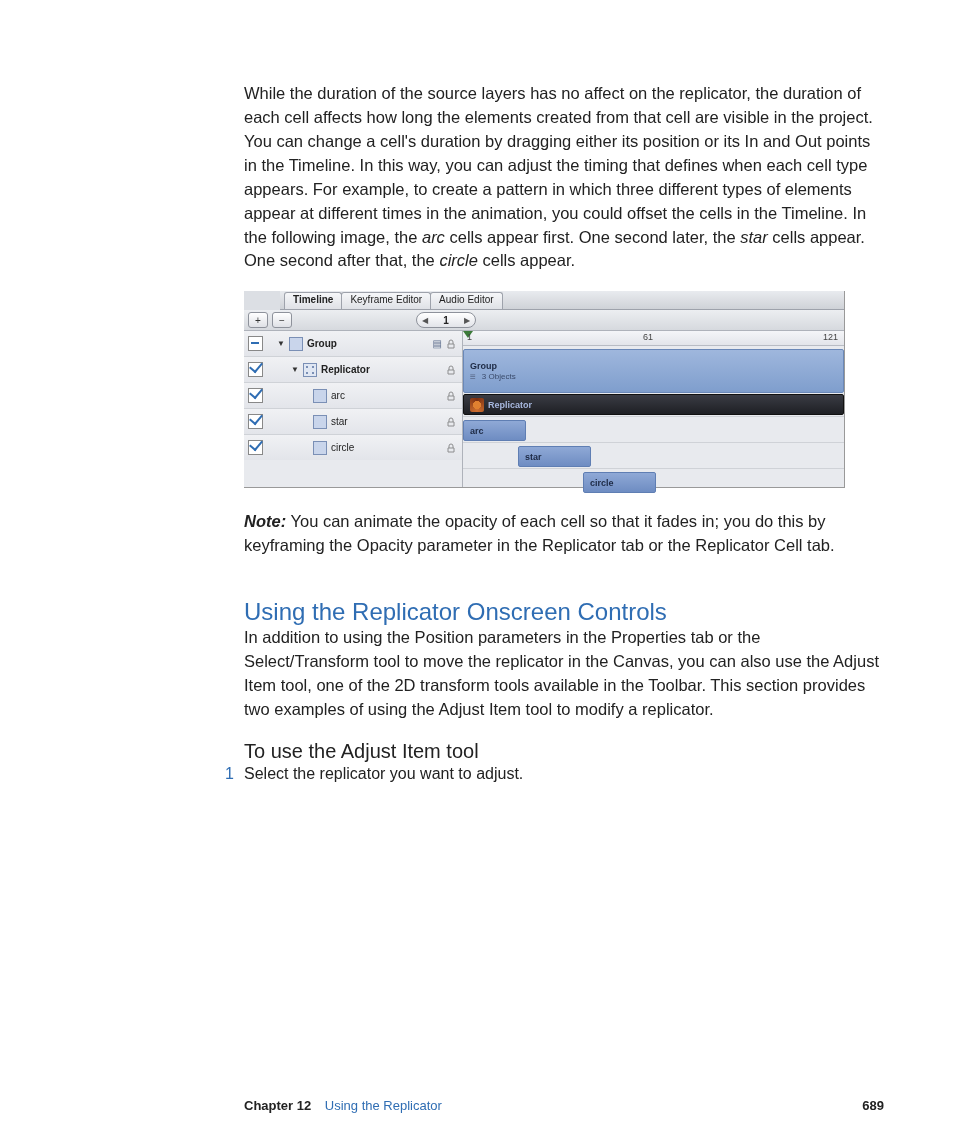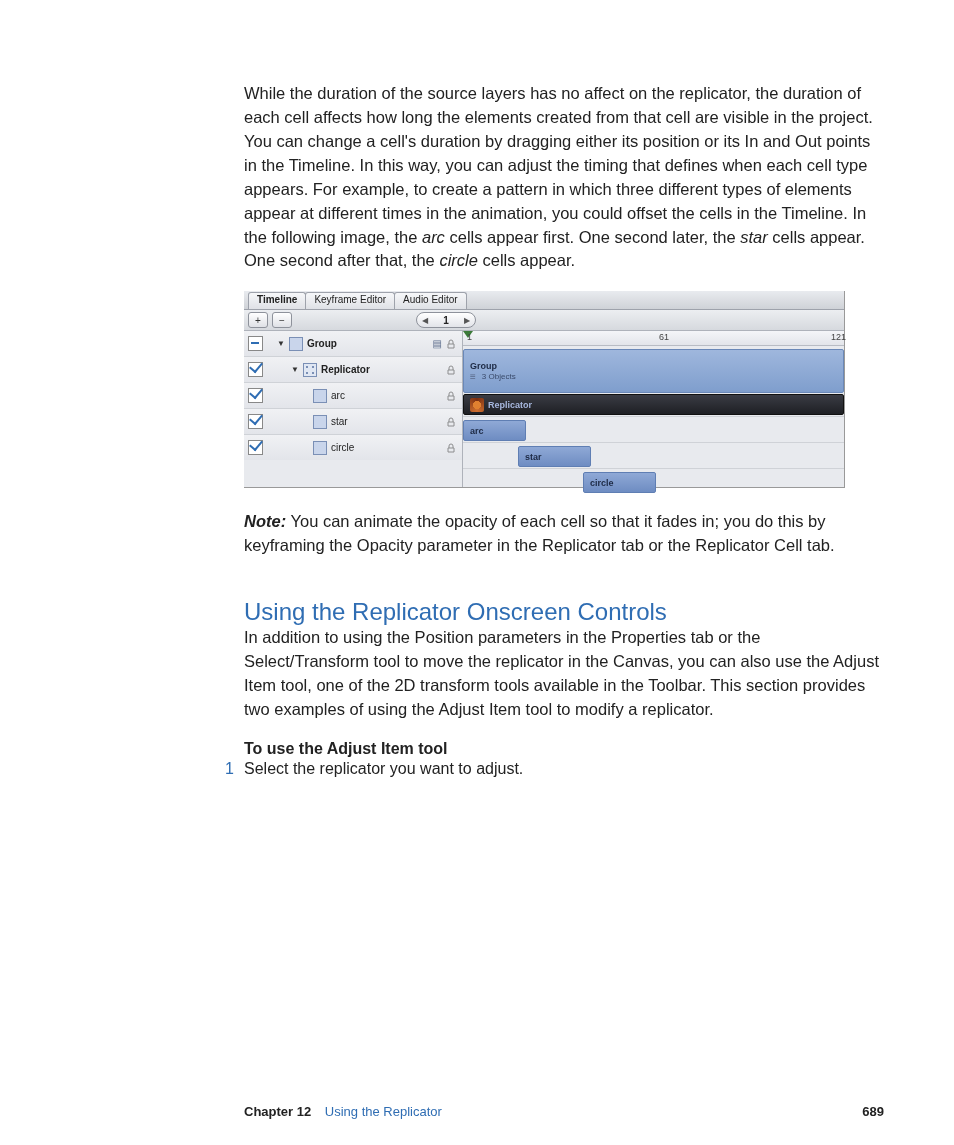--- a/index.html
+++ b/index.html
@@ -22,43 +22,43 @@
   }
   .italic { font-style: italic; }
   .note-label { font-style: italic; font-weight: 600; text-align: right; }
   .heading {
     color: #2f6db3;
     font-size: 24px;
     font-weight: 400;
     margin: 40px 0 0 0;
   }
   .sub-bold {
-    font-weight: 700;
-    font-size: 16px;
+    font-weight: 400;
+    font-size: 20px;
     margin: 16px 0 2px 0;
   }
   .step {
     display: flex;
     gap: 10px;
     font-size: 16px;
   }
   .step-num {
     color: #2f6db3;
     min-width: 12px;
     text-align: right;
     margin-left: -22px;
   }
   .link {
     color: #9aa0a6;
   }
   .footer {
     position: absolute;
     left: 244px;
     right: 70px;
-    bottom: 26px;
+    bottom: 32px;
     display: flex;
     justify-content: space-between;
     font-size: 13px;
     align-items: center;
     margin-top: 26px;
   }
   .footer .chapter-strong { font-weight: 700; }
   .footer .chapter-title { color: #2f6db3; margin-left: 10px; }
   .footer .pagenum { font-weight: 700; }
 
@@ -73,20 +73,21 @@
     background: #dcdfe4;
   }
   .fig-tabs {
     display: flex;
     align-items: flex-end;
     height: 18px;
     background: linear-gradient(#e9ebef, #cfd2d7);
     border-bottom: 1px solid #9ea2ab;
     padding-left: 4px;
     gap: 0;
+    margin-left: 36px;
   }
   .fig-tab {
     padding: 1px 8px 0 8px;
     height: 15px;
     border: 1px solid #9ea2ab;
     border-bottom: none;
     border-radius: 3px 3px 0 0;
     background: linear-gradient(#f6f7f9, #dfe1e6);
     margin-right: -1px;
     color: #222;
@@ -349,22 +350,22 @@
             <svg class="lock" viewBox="0 0 10 10">
                 <path d="M2 5h6v4H2zM3 5V3a2 2 0 014 0v2" fill="none" stroke="#666" stroke-width="1"></path>
               </svg>
           </span>
         </div>
       </div>
       <div class="fig-right">
         <div class="ruler">
           <span class="playhead"></span>
           <span class="tick" style="left:4px">1</span>
-          <span class="tick" style="left:196px">61</span>
-          <span class="tick" style="left:368px">121</span>
+          <span class="tick" style="left:180px">61</span>
+          <span class="tick" style="left:360px">121</span>
         </div>
         <div class="tl-row" style="height:44px">
           <div class="bar group" style="left:0;right:0">
             <span>Group</span>
             <span class="group-objects">
                 <span class="menu-icon">≡</span>
                 <span>3 Objects</span>
               </span>
           </div>
         </div>

